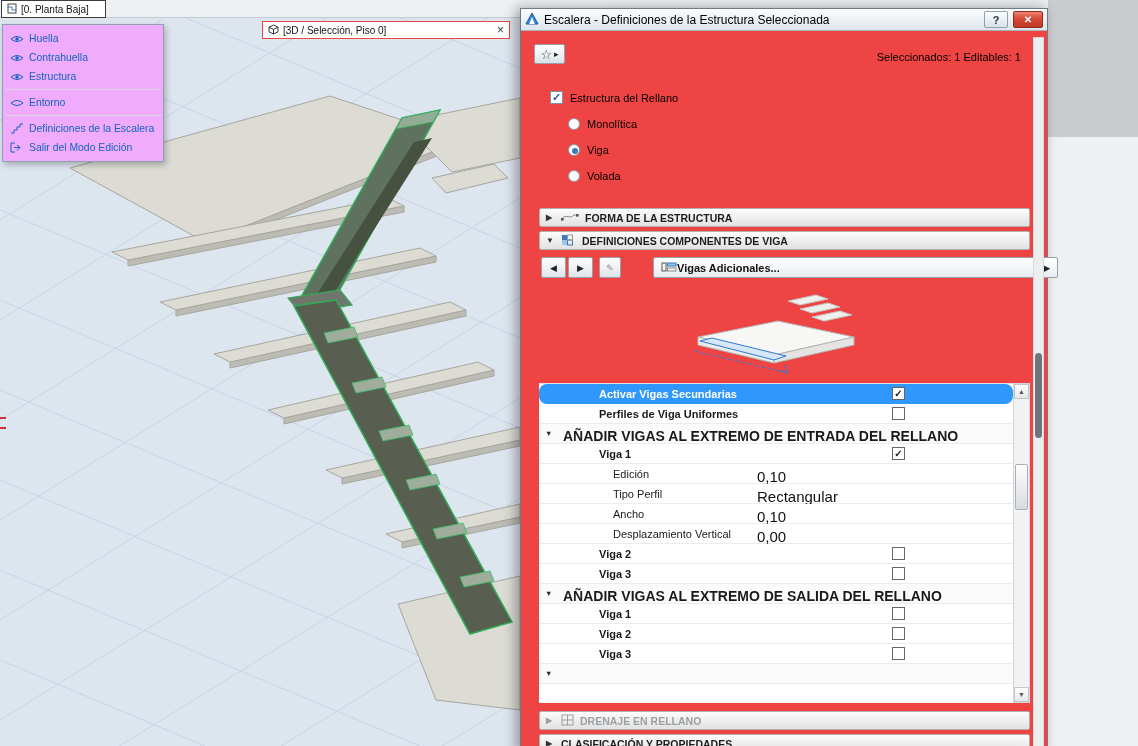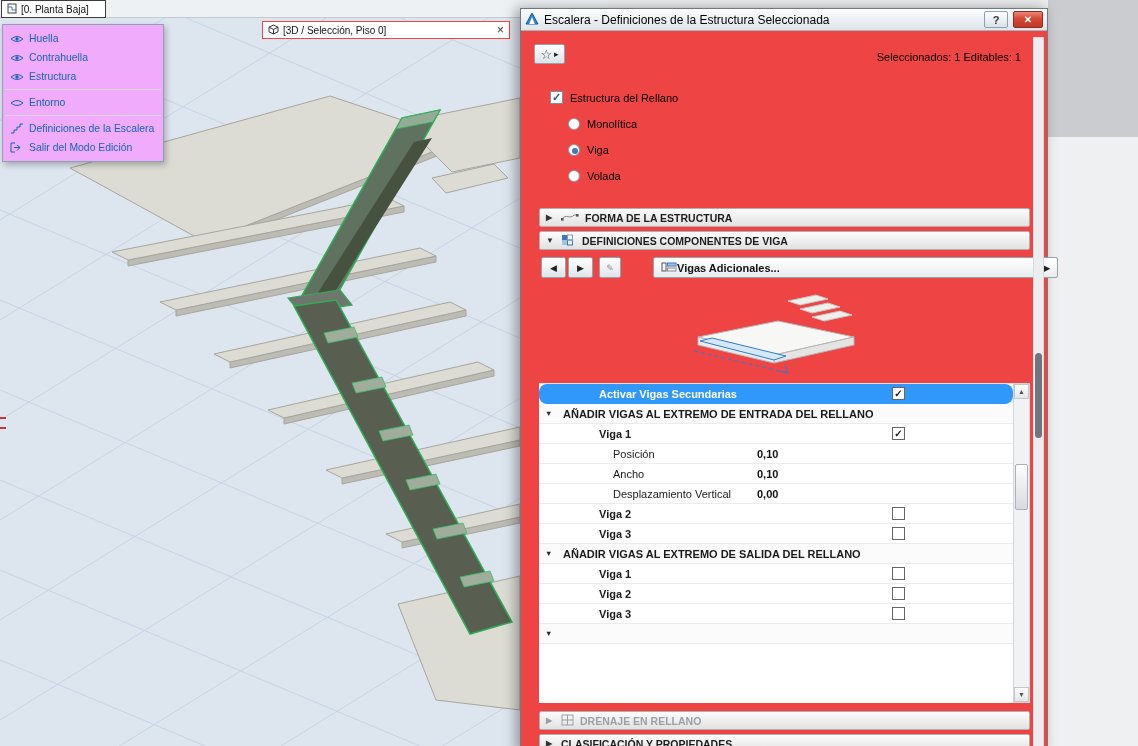--- a/index.html
+++ b/index.html
@@ -53,24 +53,24 @@
 
   .preview { position:absolute; left:115px; top:276px; }
 
   
   .table { position:absolute; left:18px; top:374px; width:474px; height:320px; background:#fff; border-top:1px solid #e0e0e0; overflow:hidden; }
   .trow { position:relative; height:20px; background:#fff; border-bottom:1px solid #ececec; }
   .trow.group { background:#fbfbfb; }
   .trow.sel { background:#3097fb; border-bottom-color:#3097fb;border-radius:8px; }
   .tlabel { position:absolute; top:4px; font-size:11px; color:#1a1a1a; white-space:nowrap; }
   .trow.sel .tlabel { color:#fff; font-weight:bold; }
-  .trow.group .tlabel { left:24px; font-weight:bold; font-size:11px; }
+  .trow.group .tlabel { left:24px; font-weight:bold; font-size:14px; }
   .trow.bold .tlabel { left:60px; font-weight:bold; }
   .trow.prop .tlabel { left:74px; }
-  .tvalue { position:absolute; left:218px; top:4px; font-size:11px; color:#111;font-weight:bold; }
+  .tvalue { position:absolute; left:218px; top:4px; font-size:15px; color:#111; }
   .tcheck { position:absolute; left:353px; top:3px; width:13px; height:13px; border:1px solid #666; background:#fff; font-size:10px; line-height:11px; text-align:center; color:#1d1d1d; font-weight:bold; }
   .tdisc { position:absolute; left:6px; top:5px; font-size:7.5px; color:#2c2c2c; }
 
   
   .tscroll { position:absolute; left:492px; top:374px; width:17px; height:320px; background:#f1f2f3; border:1px solid #d4d7da; }
   .sb-arrow { position:absolute; left:0; width:15px; height:15px; display:flex; align-items:center; justify-content:center; font-size:7px; color:#555; background:linear-gradient(#fdfdfd,#e3e6e9); border:1px solid #c2c7cb; }
   .tscroll .up { top:0; }
   .tscroll .down { bottom:0; }
   .tscroll .thumb { position:absolute; left:1px; top:80px; width:13px; height:46px; background:linear-gradient(#fdfdfd,#d8dbde); border:1px solid #aab0b5; border-radius:2px; }
   .dscroll { position:absolute; right:3px; top:28px; bottom:3px; width:11px; background:#ecedee; border:1px solid #d8dadd; }
@@ -317,31 +317,39 @@
         <path d="M58 66 L152 88" stroke="#2e7cd6" fill="none" stroke-dasharray="4,3"></path>
         <path d="M152 88 l-9 -2 m9 2 l-3 -8" stroke="#2e7cd6" fill="none"></path>
       </svg>
     </div>
 
     <div class="table">
         <div class="trow bold sel">
           <span class="tlabel">Activar Vigas Secundarias</span>
           <span class="tcheck on">✓</span>
         </div>
+        <div class="trow bold">
+          <span class="tlabel">Perfiles de Viga Uniformes</span>
+          <span class="tcheck"></span>
+        </div>
         <div class="trow group">
           <span class="tdisc">▼</span>
           <span class="tlabel">AÑADIR VIGAS AL EXTREMO DE ENTRADA DEL RELLANO</span>
         </div>
         <div class="trow bold">
           <span class="tlabel">Viga 1</span>
           <span class="tcheck on">✓</span>
         </div>
         <div class="trow prop">
-          <span class="tlabel">Posición</span>
+          <span class="tlabel">Edición</span>
           <span class="tvalue">0,10</span>
+        </div>
+        <div class="trow prop">
+          <span class="tlabel">Tipo Perfil</span>
+          <span class="tvalue">Rectangular</span>
         </div>
         <div class="trow prop">
           <span class="tlabel">Ancho</span>
           <span class="tvalue">0,10</span>
         </div>
         <div class="trow prop">
           <span class="tlabel">Desplazamiento Vertical</span>
           <span class="tvalue">0,00</span>
         </div>
         <div class="trow bold">

